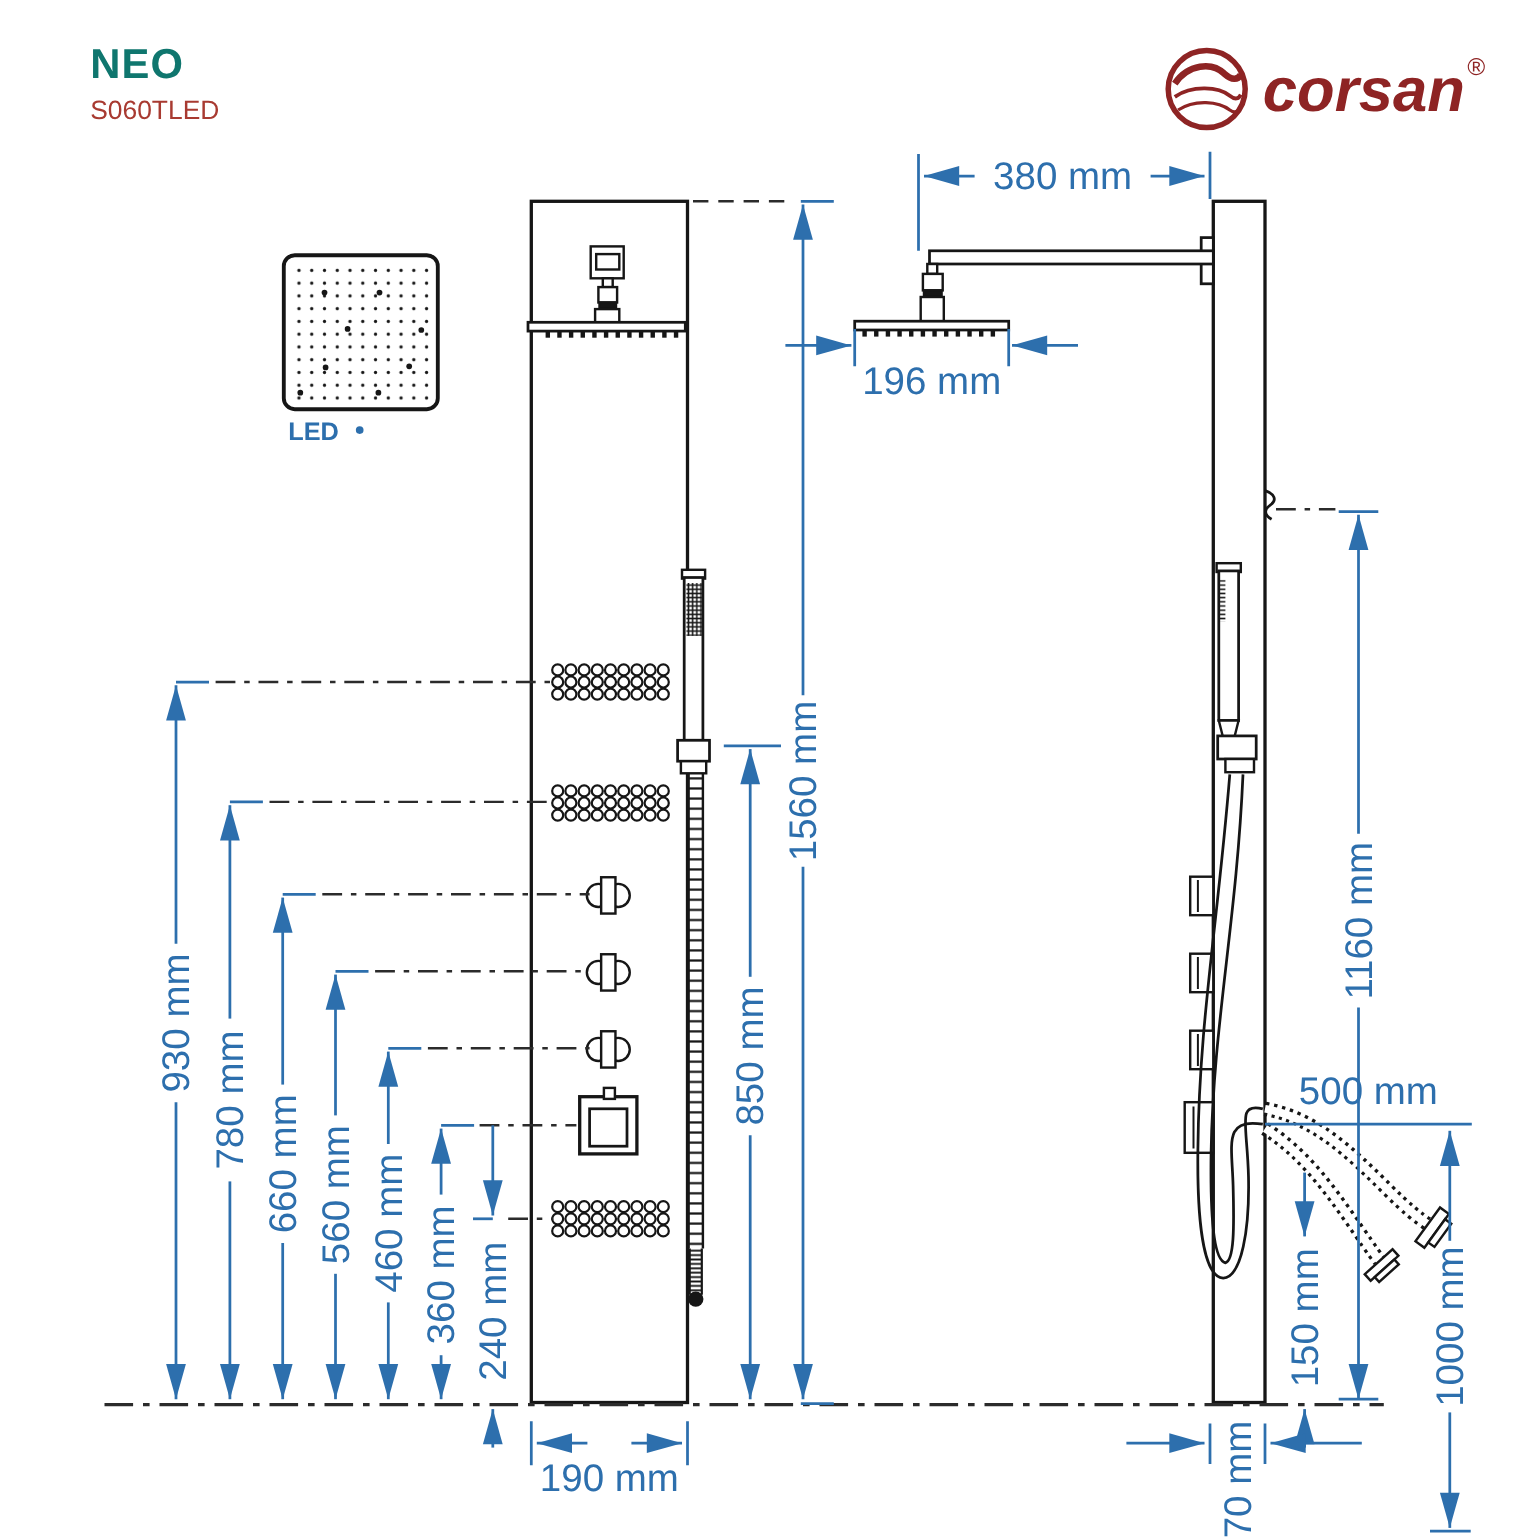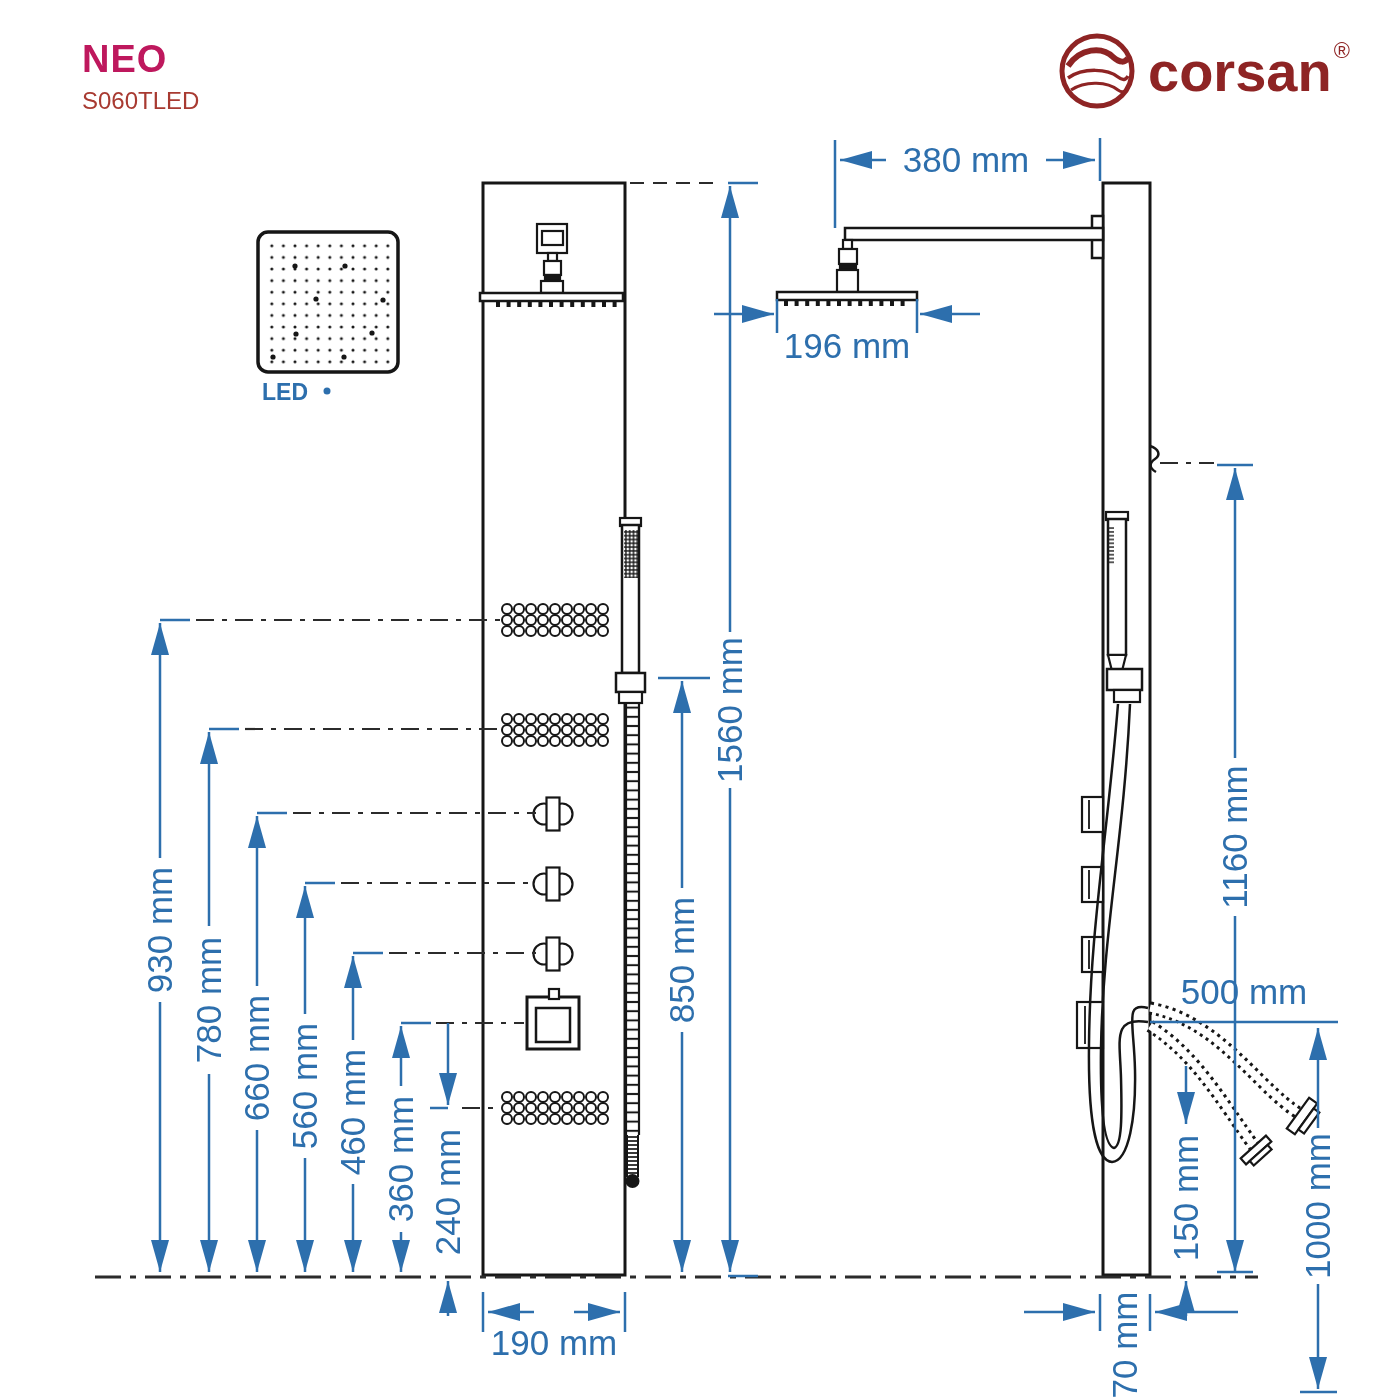--- a/index.html
+++ b/index.html
@@ -1,21 +1,21 @@
 <!DOCTYPE html>
 <html><head>
 <meta charset="utf-8">
 <style>
   html,body{margin:0;padding:0;background:#ffffff;}
   .stage{position:relative;width:1400px;height:1400px;background:#fff;overflow:hidden;
          font-family:"Liberation Sans",sans-serif;}
   .hdr-left{position:absolute;left:82px;top:40px;line-height:1.05;}
-  .hdr-series{font-size:38px;font-weight:bold;color:#be185d;letter-spacing:1px;}
+  .hdr-series{font-size:38px;font-weight:bold;color:#0f766e;letter-spacing:1px;}
   .hdr-model{font-size:24px;color:#a83a31;margin-top:8px;}
-  .hdr-brand{position:absolute;left:1056px;top:30px;display:flex;align-items:center;}
+  .hdr-brand{position:absolute;left:1056px;top:40px;display:flex;align-items:center;font-style:italic;}
   .brand-text{font-size:56px;font-weight:600;color:#8e2424;margin-left:10px;letter-spacing:0px;}
   .brand-reg{font-size:22px;color:#8e2424;vertical-align:super;position:relative;top:-20px;margin-left:2px;}
   svg text{font-family:"Liberation Sans",sans-serif;}
   .dimtxt{font-size:35px;fill:#2d6fad;}
   .dim{stroke:#2d6fad;stroke-width:2.5;fill:none;}
   .blk{stroke:#161616;fill:none;}
   .blkf{stroke:#161616;fill:#ffffff;}
   .dark{fill:#161616;stroke:none;}
 </style>
 </head>

